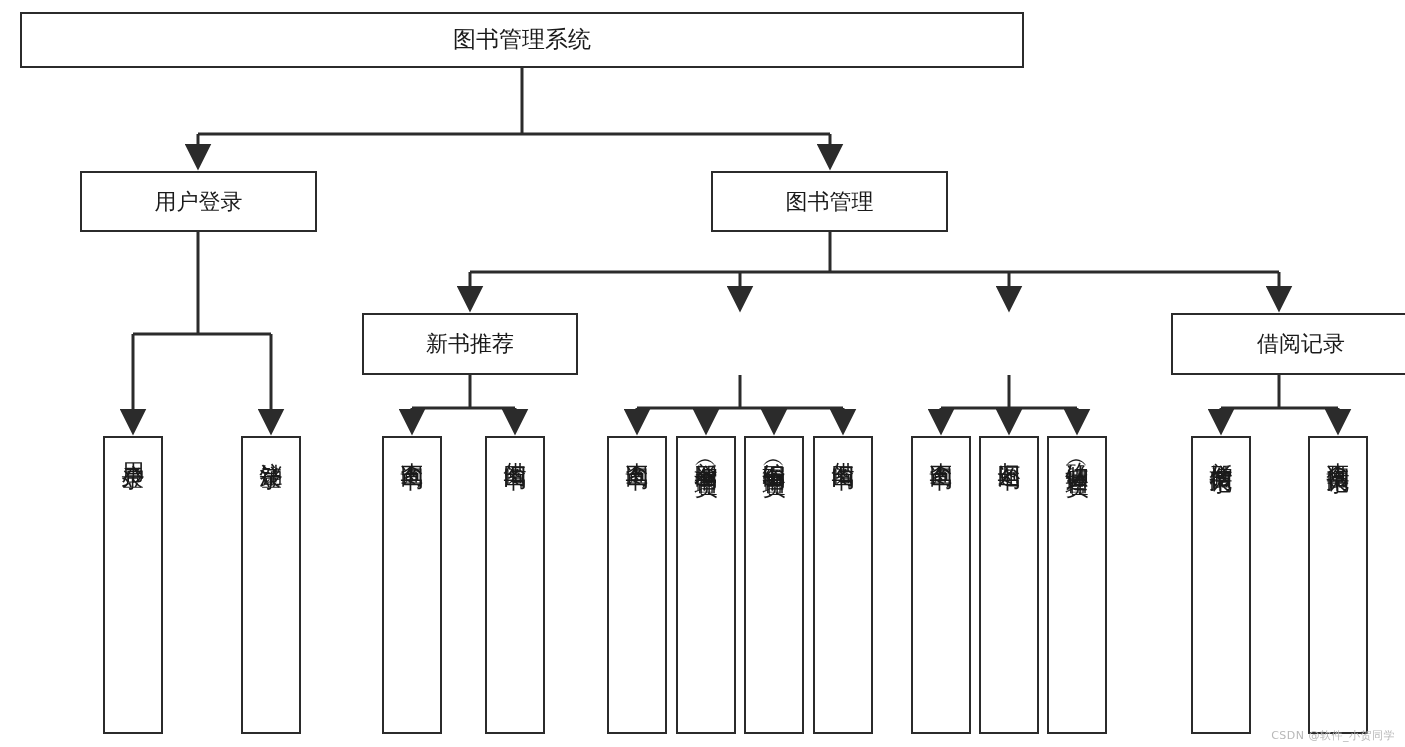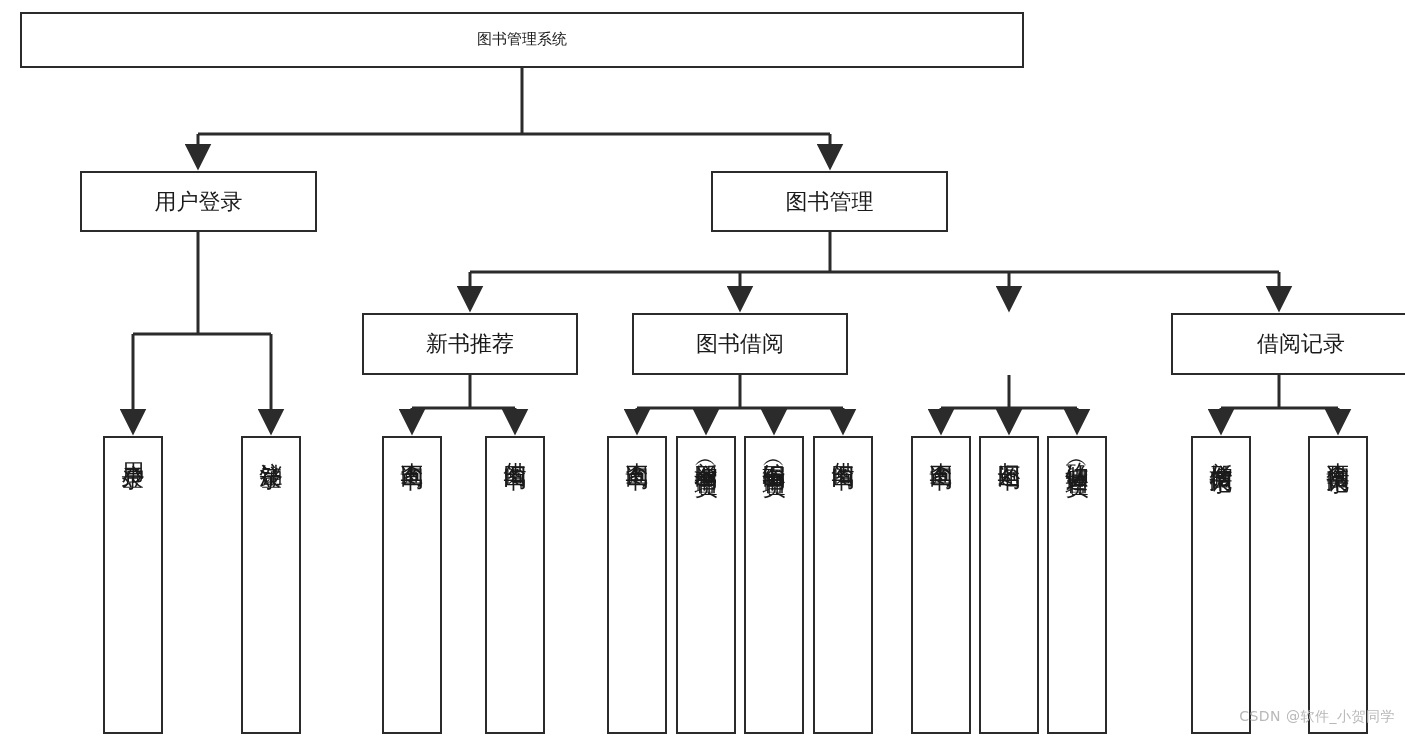--- a/index.html
+++ b/index.html
@@ -41,21 +41,21 @@
     display: block;
     text-align: center;
     line-height: 1.18;
     white-space: nowrap;
   }
   
   .node.horiz .node-label {
     font-size: 22px;
   }
   .node.root .node-label {
-    font-size: 15px;
+    font-size: 23px;
   }
   
   .node.vert {
     align-items: flex-start;
     justify-content: center;
     padding-top: 6px;
   }
   .node.vert .node-label {
     writing-mode: vertical-rl;
     text-orientation: upright;
@@ -65,22 +65,22 @@
     white-space: nowrap;
     height: auto;
     max-height: 285px;
   }
   .node.vert.tall .node-label {
     max-height: 285px;
   }
   #watermark {
     position: absolute;
     right: 10px;
-    bottom: 21px;
-    font-size: 14px;
+    bottom: 4px;
+    font-size: 11px;
     color: #b8b8b8;
     z-index: 5;
     white-space: nowrap;
     letter-spacing: 0.5px;
   }
 </style>
 </head>
 <body>
 
 <div id="diagram-root">
@@ -142,23 +142,20 @@
   <div class="node horiz" style="left:80px; top:171px; width:237px; height:61px;">
     <span class="node-label">用户登录</span>
   </div>
   <div class="node horiz" style="left:362px; top:313px; width:216px; height:62px;">
     <span class="node-label">新书推荐</span>
   </div>
 
   <div class="node horiz" style="left:711px; top:171px; width:237px; height:61px;">
     <span class="node-label">图书管理</span>
   </div>
-  <div class="node horiz" style="left:632px; top:313px; width:216px; height:62px;">
-    <span class="node-label">图书借阅</span>
-  </div>
   <div class="node horiz" style="left:1171px; top:313px; width:260px; height:62px;">
     <span class="node-label">借阅记录</span>
   </div>
 
   <div class="node vert" style="left:103px; top:436px; width:60px; height:298px;">
     <span class="node-label">用户登录</span>
   </div>
   <div class="node vert" style="left:241px; top:436px; width:60px; height:298px;">
     <span class="node-label">注销登录</span>
   </div>

